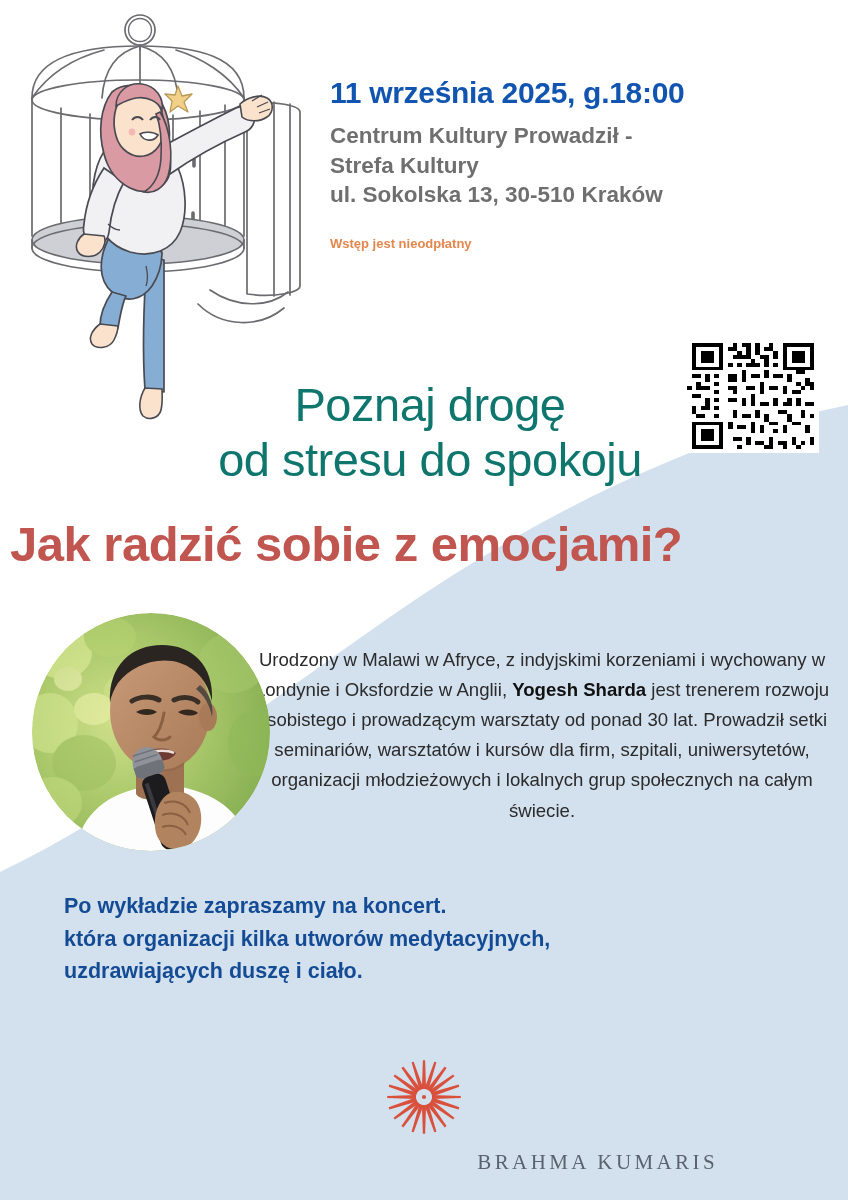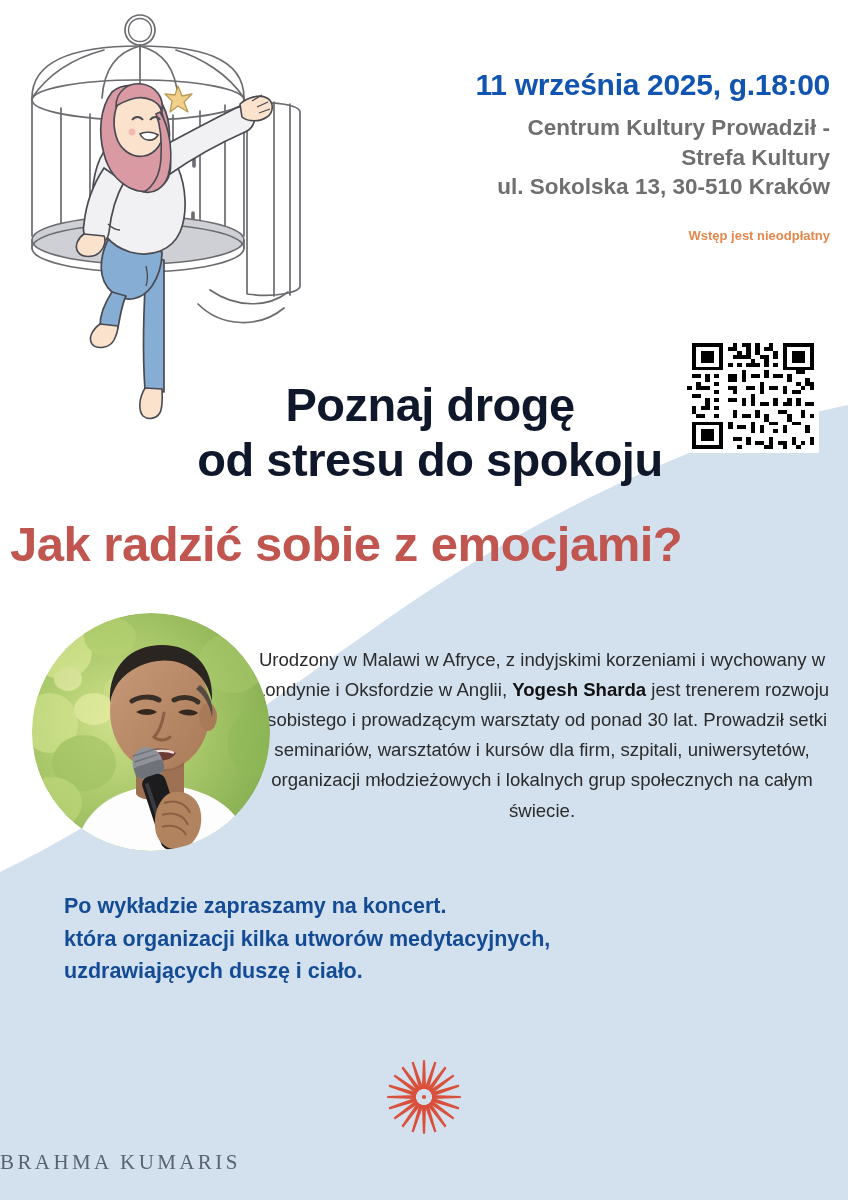--- a/index.html
+++ b/index.html
@@ -19,22 +19,22 @@
   .bg-blue{
     position:absolute;left:0;top:0;width:848px;height:1200px;
     z-index:0;
   }
   
   .illustration{
     position:absolute;left:12px;top:8px;width:300px;height:420px;z-index:5;
   }
   
   .header-block{
-    position:absolute;left:330px;top:68px;width:500px;z-index:6;
-    text-align:right;
+    position:absolute;left:330px;top:76px;width:500px;z-index:6;
+    text-align:left;
   }
   .date-line{
     font-size:30px;font-weight:bold;color:#1155b0;
     letter-spacing:-0.3px;line-height:1.12;
     white-space:nowrap;
   }
   .venue{
     margin-top:11px;
     font-size:22.5px;font-weight:bold;color:#6f6f6f;
     line-height:1.33;
@@ -45,21 +45,21 @@
   }
   
   .qr-wrap{
     position:absolute;left:687px;top:339px;width:132px;height:114px;z-index:7;
     background:#ffffff;
   }
   
   .headline-blue{
     position:absolute;left:150px;top:378px;width:560px;z-index:6;
     text-align:center;
-    font-size:47px;font-weight:bold;color:#0f172a;
+    font-size:47px;font-weight:normal;color:#0f766e;
     line-height:1.16;letter-spacing:-0.5px;
   }
   .headline-red{
     position:absolute;left:10px;top:518px;width:828px;z-index:6;
     text-align:left;
     font-size:49px;font-weight:bold;color:#c0564f;
     line-height:1.1;letter-spacing:-0.5px;
   }
   
   .portrait{
@@ -78,21 +78,21 @@
     position:absolute;left:64px;top:890px;width:720px;z-index:6;
     text-align:left;
     font-size:21.5px;font-weight:bold;color:#134b95;line-height:1.52;
   }
   
   .logo-mark{
     position:absolute;left:384px;top:1057px;width:80px;height:80px;z-index:6;
   }
   .logo-word{
     position:absolute;left:0;top:1150px;width:718px;z-index:6;
-    text-align:left;
+    text-align:right;
     font-family:"Liberation Serif", serif;
     font-size:21px;color:#5a6470;letter-spacing:3.4px;
   }
 </style>
 </head>
 <body>
 
 <div id="poster">
 
   <svg class="bg-blue" viewBox="0 0 848 1200" preserveAspectRatio="none">

